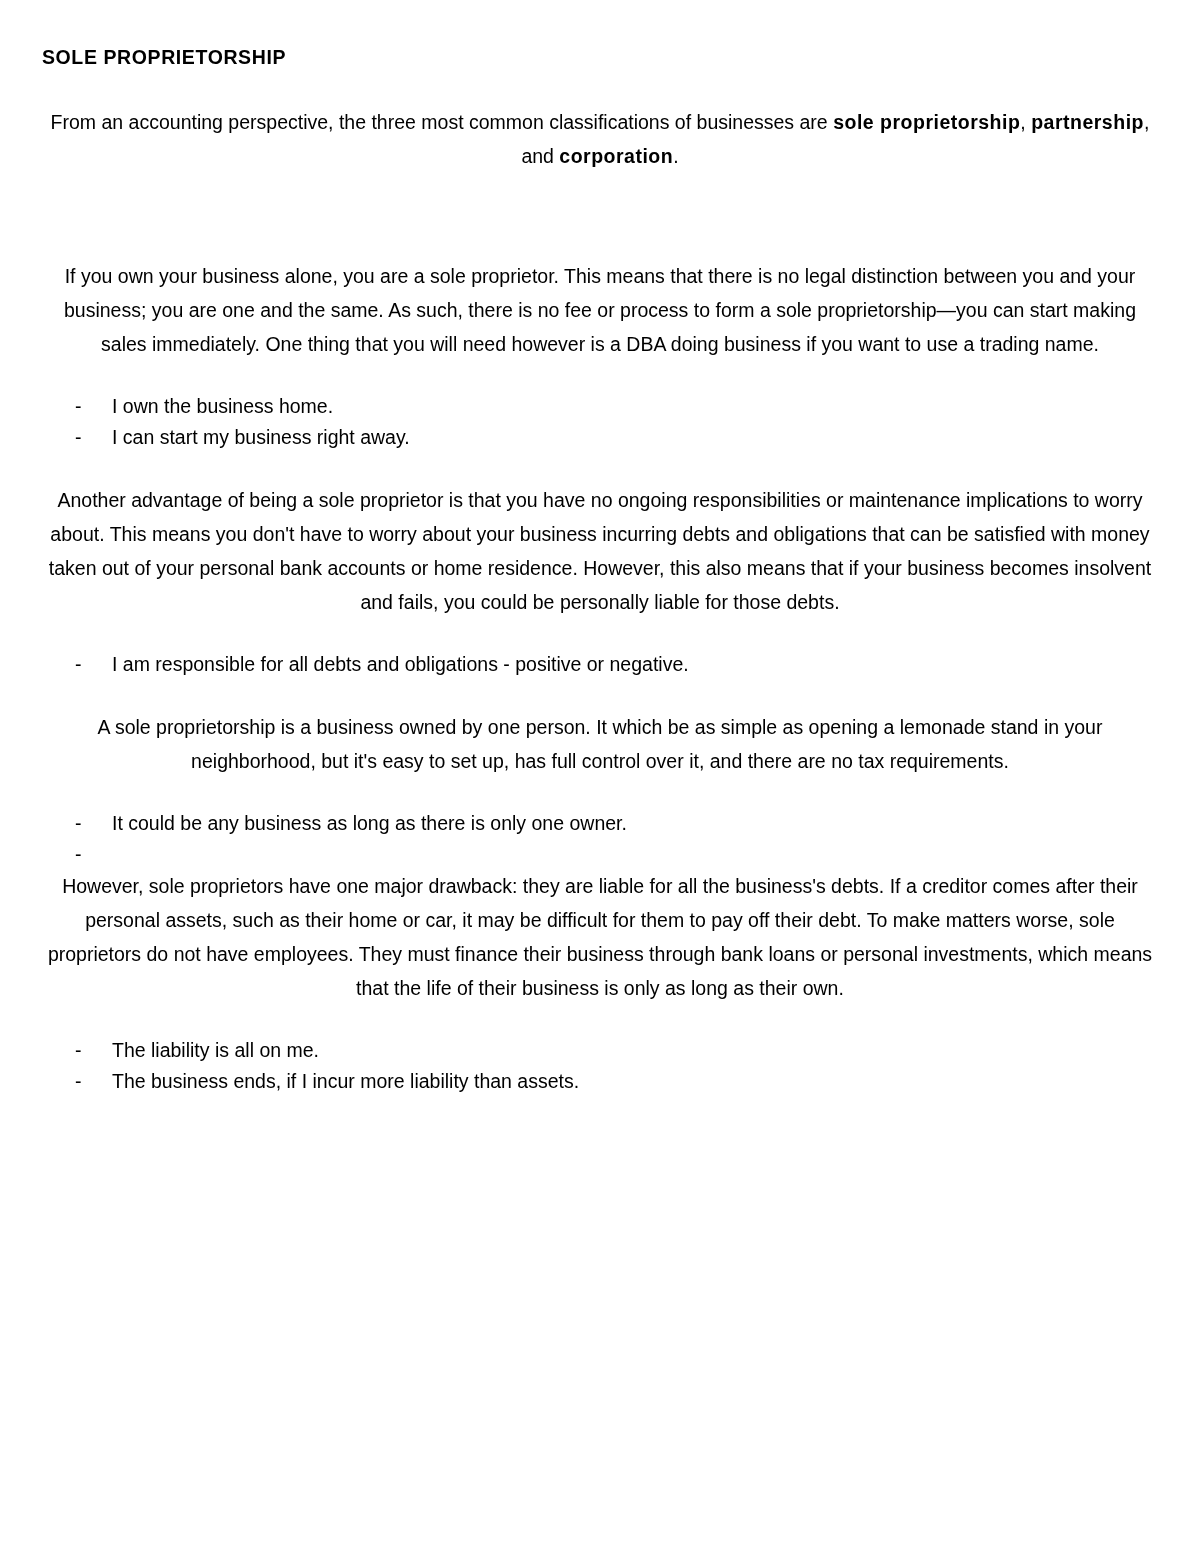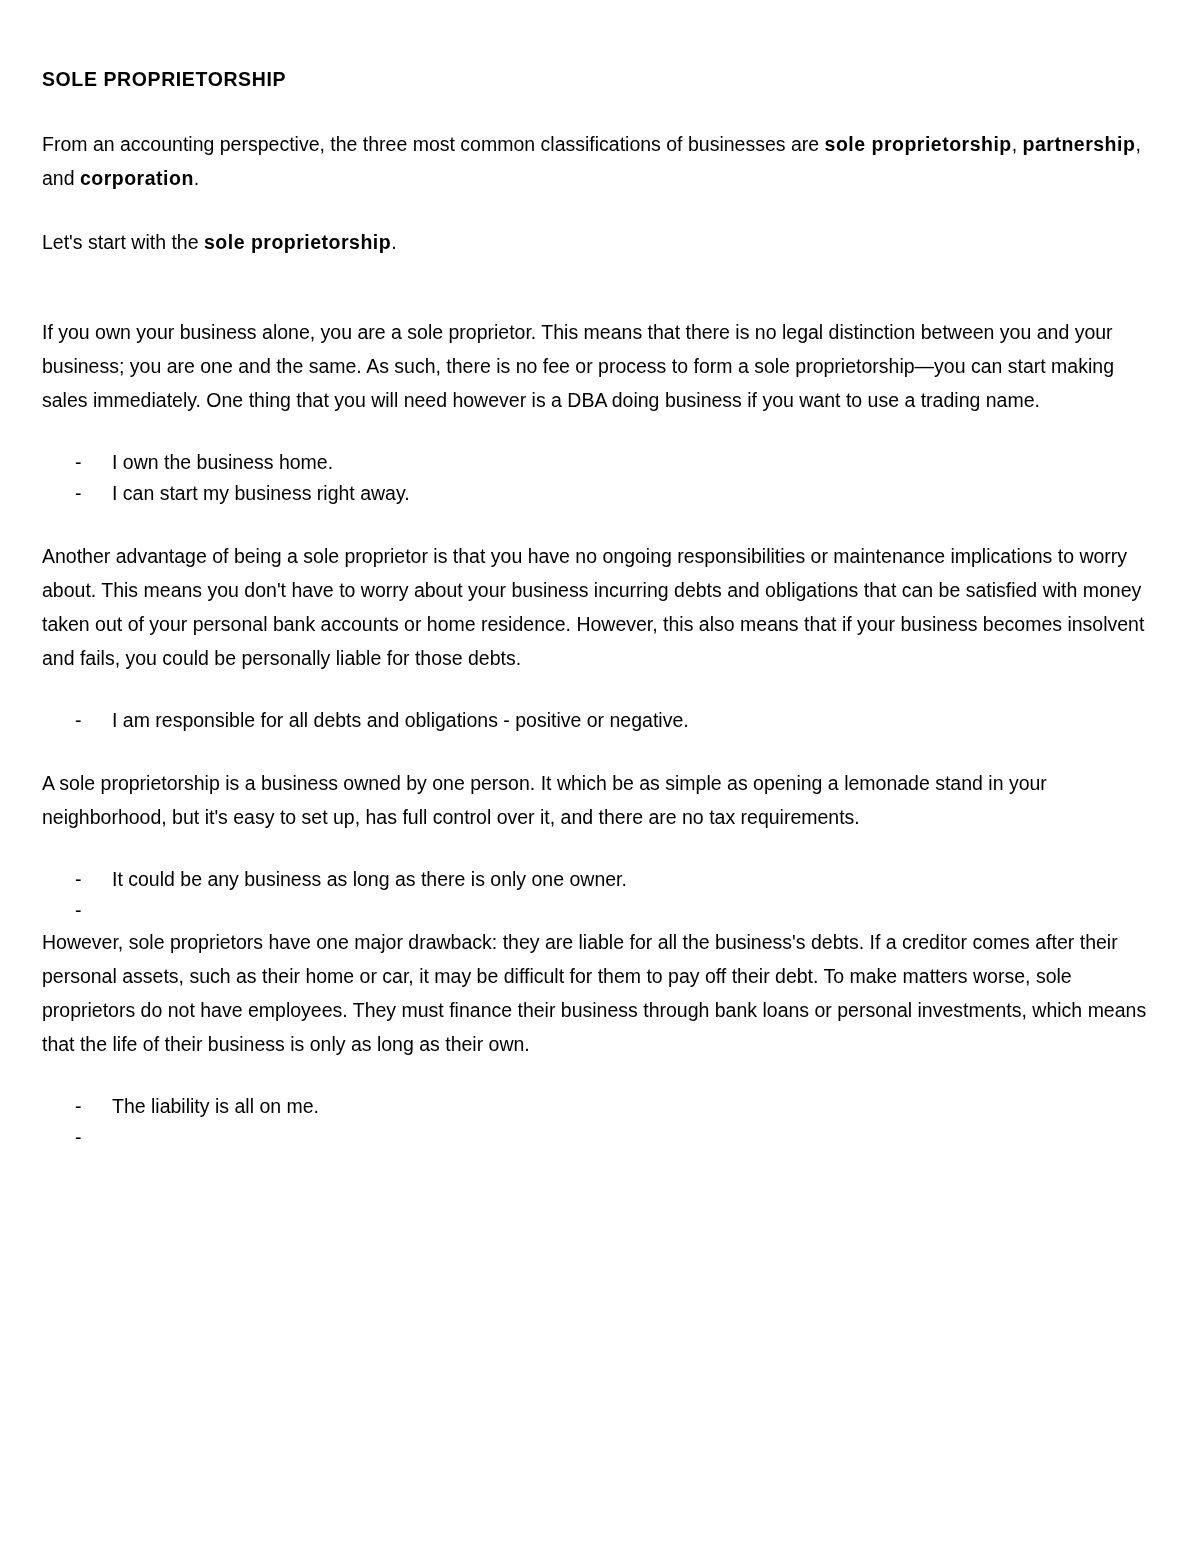--- a/index.html
+++ b/index.html
@@ -10,35 +10,35 @@
   body {
     font-family: "Liberation Sans", sans-serif;
     color: #000000;
   }
   .page {
     position: relative;
     width: 1200px;
     height: 1553px;
     background: #ffffff;
     box-sizing: border-box;
-    padding: 66px 42px 0 42px;
+    padding: 44px 42px 0 42px;
     overflow: hidden;
   }
   .doc-title {
     font-size: 19.5px;
     font-weight: bold;
     letter-spacing: 0.6px;
     margin: 0 0 0 0;
     line-height: 1.4;
   }
   .para {
     font-size: 19.5px;
     line-height: 34px;
     margin: 0;
-    text-align: left;
+    text-align: center;
     max-width: 1118px;
   }
   .spacer-sm { height: 30px; }
   .spacer-md { height: 34px; }
   .spacer-lg { height: 48px; }
   .spacer-xl { height: 56px; }
   b, strong {
     font-weight: bold;
     letter-spacing: 0.5px;
   }
@@ -79,21 +79,20 @@
 <div class="page">
 
   <h1 class="doc-title">SOLE PROPRIETORSHIP</h1>
 
   <div class="spacer-md"></div>
 
   <p class="para"><span>From an accounting perspective, the three most common classifications of businesses are </span><b>sole proprietorship</b><span>, </span><b>partnership</b><span>, and </span><b>corporation</b><span>.</span></p>
 
   <div class="spacer-sm"></div>
 
-  <p class="para"><span>Let's start with the </span><b>sole proprietorship</b><span>.</span></p>
 
   <div class="spacer-xl"></div>
 
   <p class="para">If you own your business alone, you are a sole proprietor. This means that there is no legal distinction between you and your business; you are one and the same. As such, there is no fee or process to form a sole proprietorship—you can start making sales immediately. One thing that you will need however is a DBA doing business if you want to use a trading name.</p>
 
   <div class="spacer-sm"></div>
 
   <ul class="dashlist">
     <li><span class="dash">-</span><span>I own the business home.</span></li>
     <li><span class="dash">-</span><span>I can start my business right away.</span></li>
@@ -121,19 +120,19 @@
   </ul>
 
   <div class="spacer-sm"></div>
 
   <p class="para">However, sole proprietors have one major drawback: they are liable for all the business's debts. If a creditor comes after their personal assets, such as their home or car, it may be difficult for them to pay off their debt. To make matters worse, sole proprietors do not have employees. They must finance their business through bank loans or personal investments, which means that the life of their business is only as long as their own.</p>
 
   <div class="spacer-sm"></div>
 
   <ul class="dashlist">
     <li><span class="dash">-</span><span>The liability is all on me.</span></li>
-    <li><span class="dash">-</span></li>
+    <li><span class="dash">-</span><span>The business ends, if I incur more liability than assets.</span></li>
   </ul>
 
   <div class="spacer-lg"></div>
 
 
 </div>
 
 </body></html>

